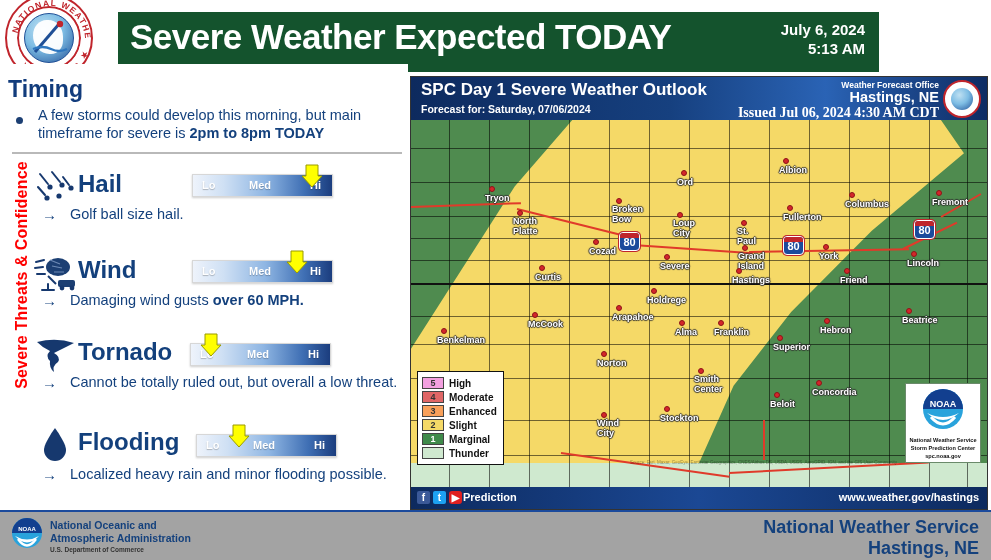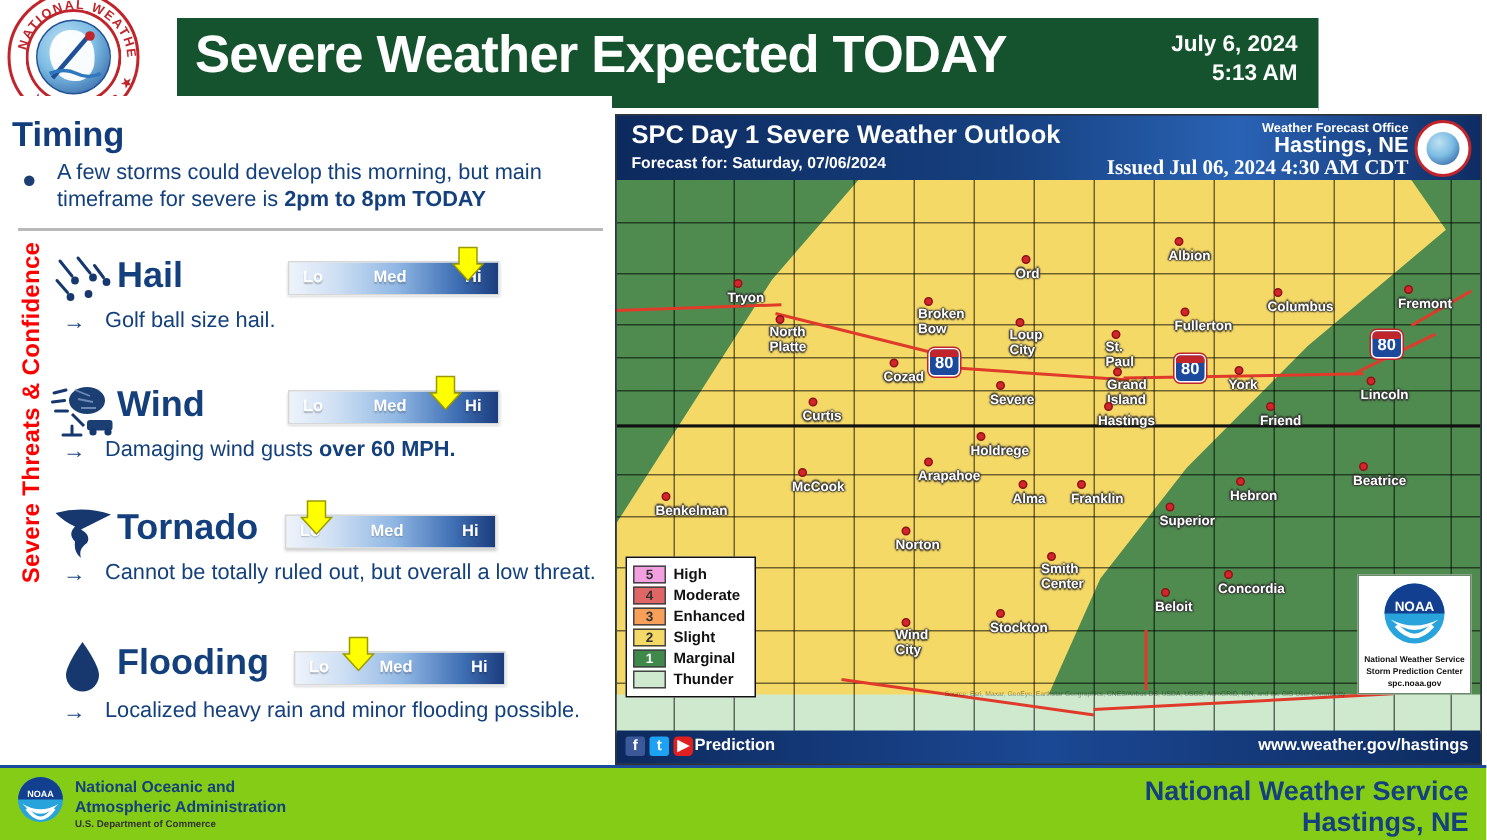--- a/index.html
+++ b/index.html
@@ -265,21 +265,21 @@
   .spc-box .u { font-size: 5.6px; font-weight: bold; color: #111; margin-top: 1px; }
 
   .map-credit {
     position: absolute; right: 90px; bottom: 24px;
     font-size: 4.5px; color: rgba(0,0,0,.4); white-space: nowrap;
   }
 
   
   .footer {
     position: absolute; left: 0; bottom: 0; width: 991px; height: 50px;
-    background: #84cc16; border-top: 2px solid #1b4a9c;
+    background: #a3a3a3; border-top: 2px solid #1b4a9c;
   }
   .footer-noaa {
     position: absolute; left: 8px; top: 4px; width: 38px; height: 42px;
   }
   .footer-noaa-txt {
     position: absolute; left: 50px; top: 7px; color: #14417d;
     font-size: 10.5px; font-weight: bold; line-height: 13px;
   }
   .footer-noaa-sub {
     position: absolute; left: 50px; top: 34px; color: #333;

